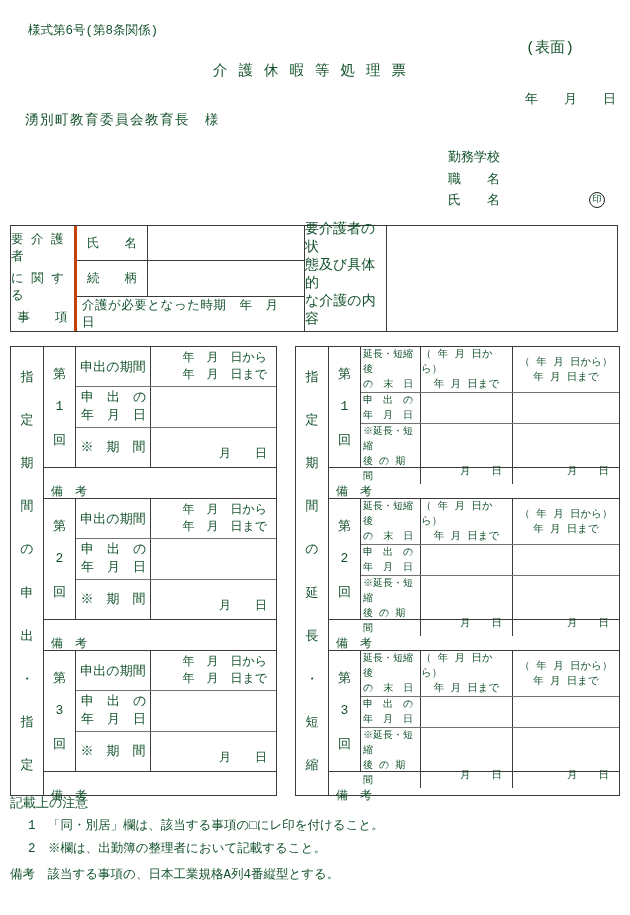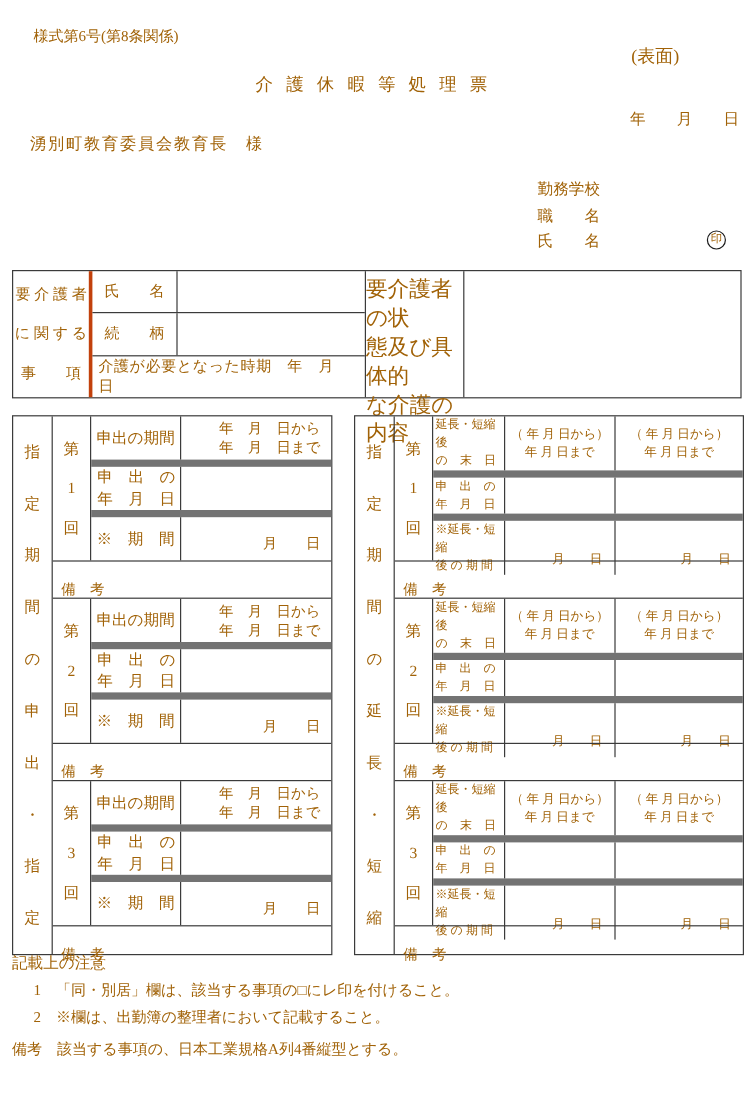--- a/index.html
+++ b/index.html
@@ -1,17 +1,17 @@
 <!DOCTYPE html>
 <html><head>
 <meta charset="utf-8">
 <style>
   html,body{margin:0;padding:0;background:#ffffff;}
   .page{position:relative;width:630px;height:915px;background:#fff;overflow:hidden;
-        font-family:Liberation Serif, serif;color:#a16207;}
+        font-family:Liberation Mono, monospace;color:#14532d;}
   .abs{position:absolute;}
 
   
   .form-number{left:28px;top:22px;font-size:12.5px;}
   .side-label{left:526px;top:38px;font-size:15px;}
   .title{left:0;right:0;top:61px;text-align:center;font-size:14.5px;letter-spacing:11px;}
   .date-line{right:14px;top:90px;font-size:13px;}
   .addressee{left:25px;top:111px;font-size:13.5px;letter-spacing:1.5px;}
   .applicant{left:448px;top:147px;font-size:13px;line-height:21.5px;}
   .seal{left:589px;top:189px;}
@@ -26,37 +26,37 @@
   .t1{left:10px;top:225px;width:608px;height:107px;display:flex;font-size:12.5px;}
   .t1-colA{width:66px;border-right:3px solid #c2410c;display:flex;flex-direction:column;
            justify-content:space-around;align-items:center;padding:3px 0;}
   .t1-mid{width:228px;display:flex;flex-direction:column;border-right:1px solid #3b3b3b;}
   .t1-row{flex:1;display:flex;border-bottom:1px solid #3b3b3b;}
   .t1-row.last{border-bottom:none;justify-content:flex-end;}
   .t1-lab{width:71px;border-right:1px solid #3b3b3b;display:flex;align-items:center;justify-content:center;}
   .t1-val{flex:1;display:flex;align-items:center;justify-content:center;}
   .t1-span{flex:1;display:flex;align-items:center;padding-left:5px;letter-spacing:0.5px;}
   .t1-colD{width:82px;border-right:1px solid #3b3b3b;display:flex;flex-direction:column;
-           justify-content:space-between;align-items:center;padding:3px 0;font-size:18px;}
+           justify-content:flex-end;align-items:center;padding:3px 0;font-size:14px;}
   .t1-colE{flex:1;}
 
   
   .bt{top:346px;height:450px;display:flex;}
   .bt-left{left:10px;width:267px;}
   .bt-right{left:295px;width:325px;}
   .bt-vlabel{width:33px;border-right:1px solid #3b3b3b;display:flex;flex-direction:column;
              justify-content:space-around;align-items:center;font-size:13px;padding:8px 0;}
   .bt-main{flex:1;display:flex;flex-direction:column;}
   .bt-block{flex:1;display:flex;flex-direction:column;border-bottom:1px solid #3b3b3b;}
   .bt-block.last{border-bottom:none;}
   .bt-top{height:120px;display:flex;}
   .bt-round{width:32px;border-right:1px solid #3b3b3b;display:flex;flex-direction:column;
             justify-content:space-around;align-items:center;font-size:13px;padding:10px 0;}
   .bt-rows{flex:1;display:flex;flex-direction:column;}
-  .bt-row{flex:1;display:flex;border-bottom:6px solid #737373;}
+  .bt-row{flex:1;display:flex;border-bottom:1px solid #737373;}
   .bt-row.r3{border-bottom:none;}
   .bt-bikou{height:30px;border-top:1px solid #3b3b3b;padding:15px 7px;font-size:12px;}
 
   .bt-left .bt-lab{width:75px;border-right:1px solid #3b3b3b;font-size:13px;display:flex;
                    flex-direction:column;justify-content:center;align-items:center;padding:0 3px;}
   .bt-left .bt-lab.lab-2line{align-items:flex-start;padding-left:5px;line-height:18px;}
   .bt-left .bt-val{flex:1;font-size:12px;display:flex;flex-direction:column;justify-content:center;}
   .bt-left .val-right{align-items:flex-end;padding-right:9px;line-height:16.5px;}
   .bt-left .star-val{justify-content:flex-end;align-items:flex-end;padding:0 9px 5px 0;}
 

